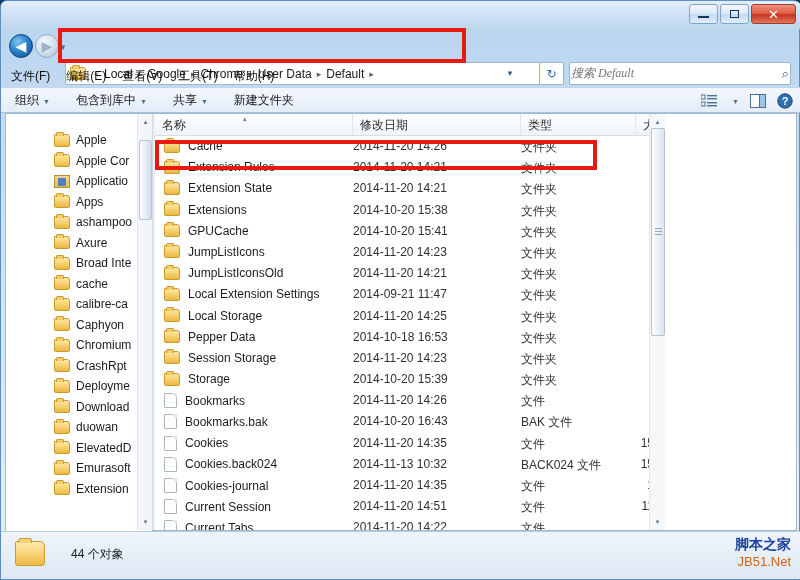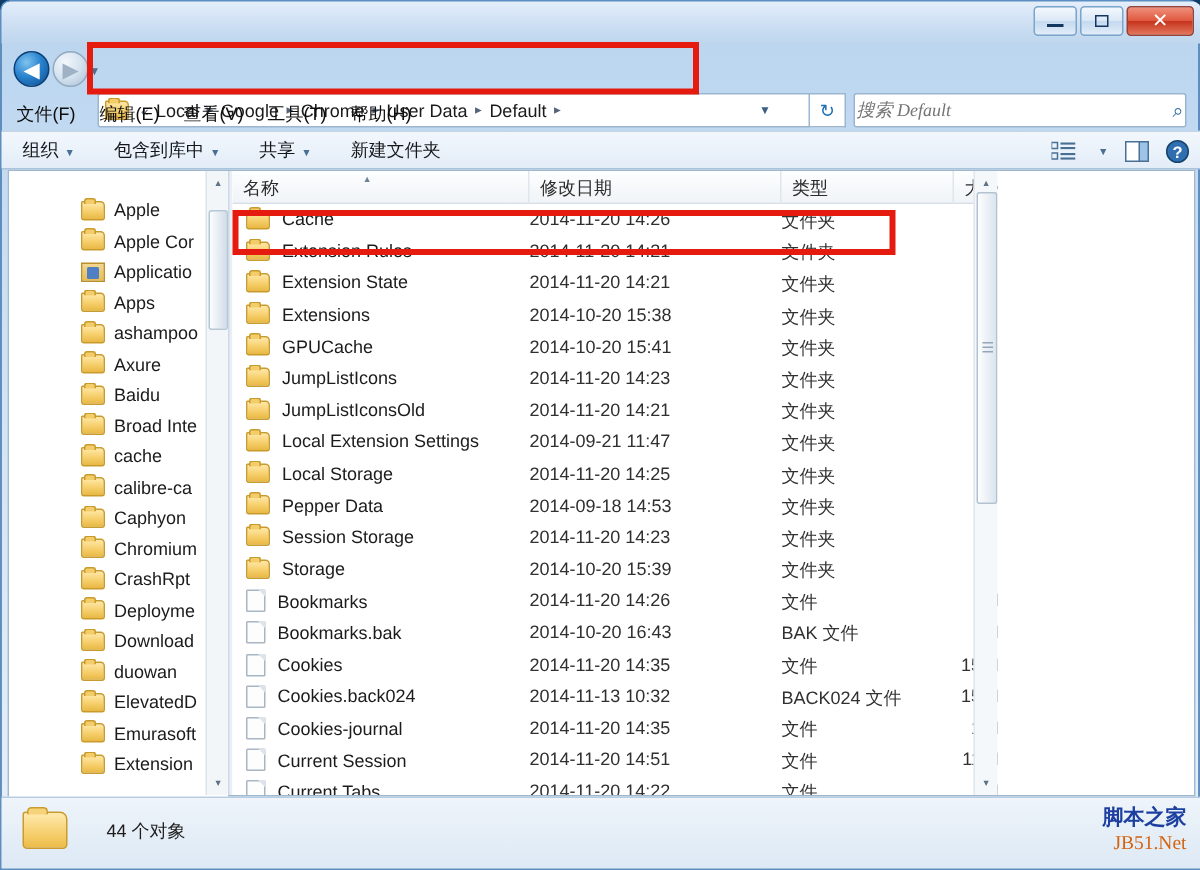--- a/index.html
+++ b/index.html
@@ -225,21 +225,21 @@
     background:#f6d27a; border:1px solid #c99c2d; border-bottom:none;
     border-radius:3px 3px 0 0;
   }
   #statustext {
     position: absolute; left: 70px; top: 14px; font-size: 12px; color: #1d1d1d;
   }
   #watermark {
     position: absolute; right: 10px; top: 4px; text-align: right; line-height: 1.25;
   }
   #wm1 { font-size: 14px; color: #1d3fa0; font-weight: bold; }
-  #wm2 { font-size: 13px; color: #d4620f; font-family: Liberation Serif, serif; }
+  #wm2 { font-size: 13px; color: #d4620f; font-family: Liberation Sans, sans-serif; }
   
   .redbox { position: absolute; border: 4px solid #e51b10; z-index: 40; }
   #redbox-address { left: 57px; top: 27px; width: 408px; height: 35px; }
   #redbox-cache  { left: 154px; top: 139px; width: 442px; height: 30px; }
 </style>
 </head>
 <body>
 
 <div id="window">
 
@@ -366,24 +366,20 @@
       <div class="treeitem">
           <span class="fold"></span>
           <span>ashampoo</span>
         </div>
       <div class="treeitem">
           <span class="fold"></span>
           <span>Axure</span>
         </div>
       <div class="treeitem">
           <span class="fold"></span>
-          <span>Baidu</span>
-        </div>
-      <div class="treeitem">
-          <span class="fold"></span>
           <span>Broad Inte</span>
         </div>
       <div class="treeitem">
           <span class="fold"></span>
           <span>cache</span>
         </div>
       <div class="treeitem">
           <span class="fold"></span>
           <span>calibre-ca</span>
         </div>
@@ -532,21 +528,21 @@
             </span>
           <span class="rdate">2014-11-20 14:25</span>
           <span class="rtype">文件夹</span>
           <span class="rsize"></span>
         </div>
         <div class="row">
           <span class="rname">
               <span class="fold"></span>
               <span>Pepper Data</span>
             </span>
-          <span class="rdate">2014-09-18 14:53</span>
+          <span class="rdate">2014-10-18 16:53</span>
           <span class="rtype">文件夹</span>
           <span class="rsize"></span>
         </div>
         <div class="row">
           <span class="rname">
               <span class="fold"></span>
               <span>Session Storage</span>
             </span>
           <span class="rdate">2014-11-20 14:23</span>
           <span class="rtype">文件夹</span>

